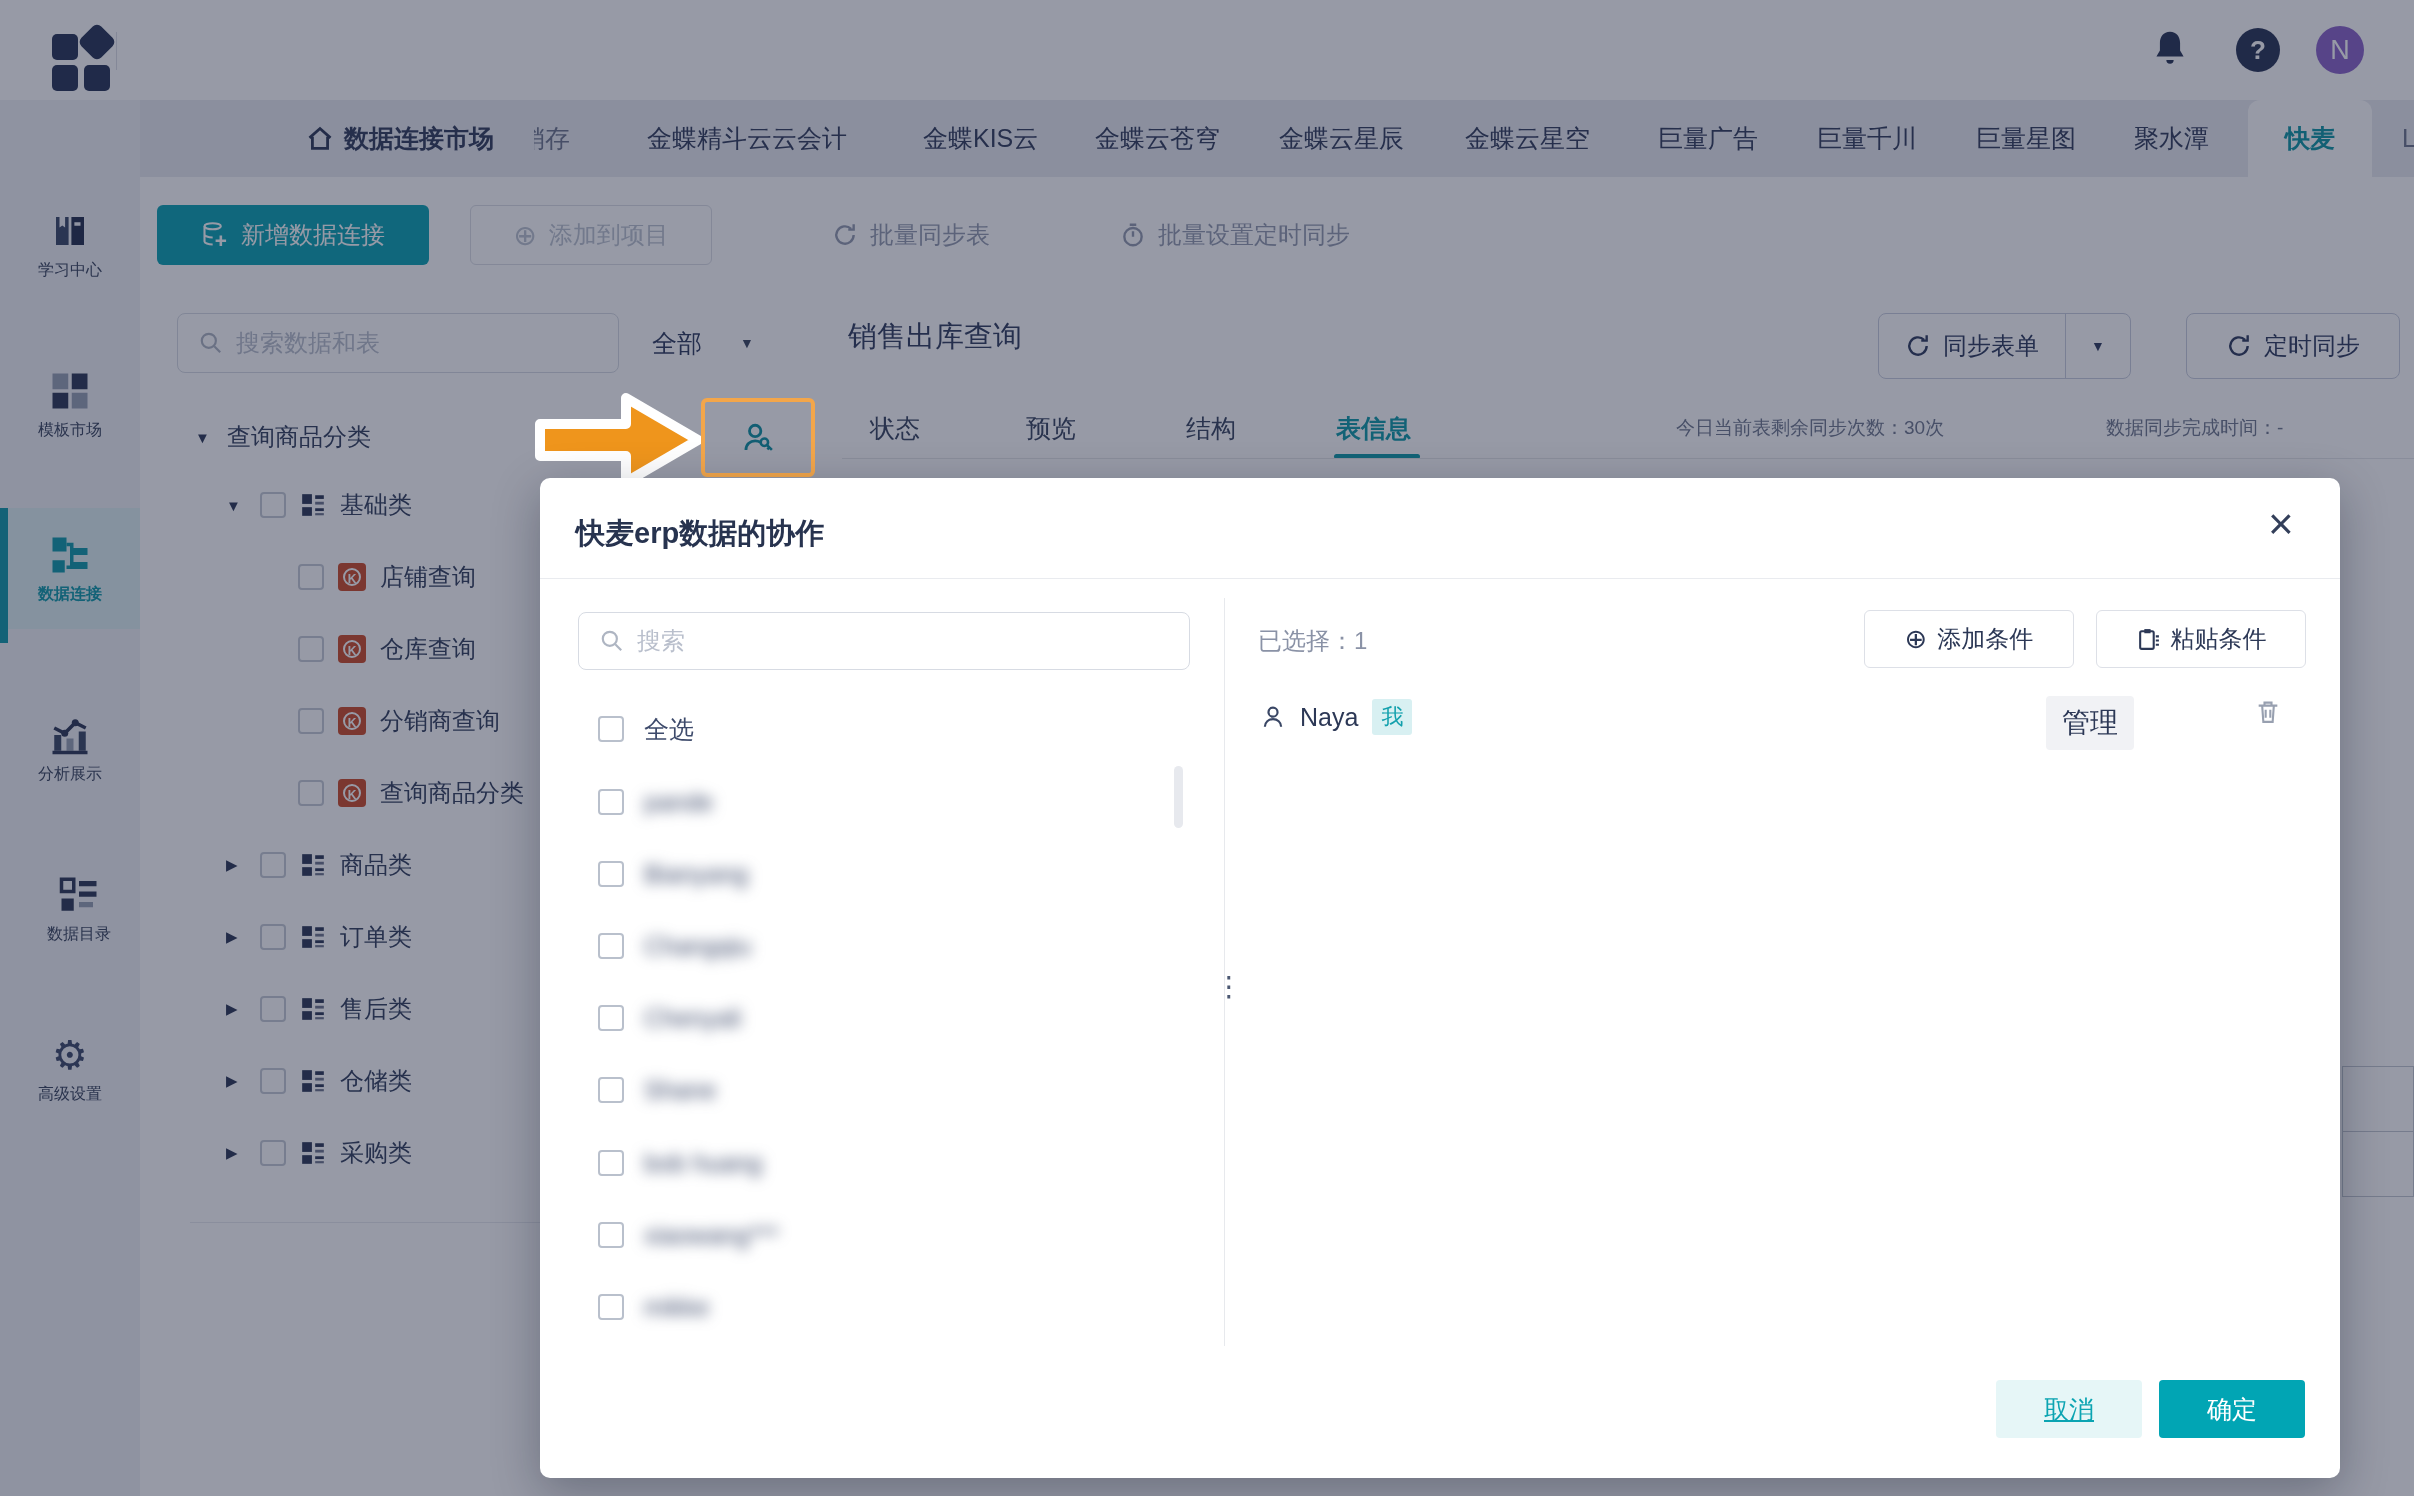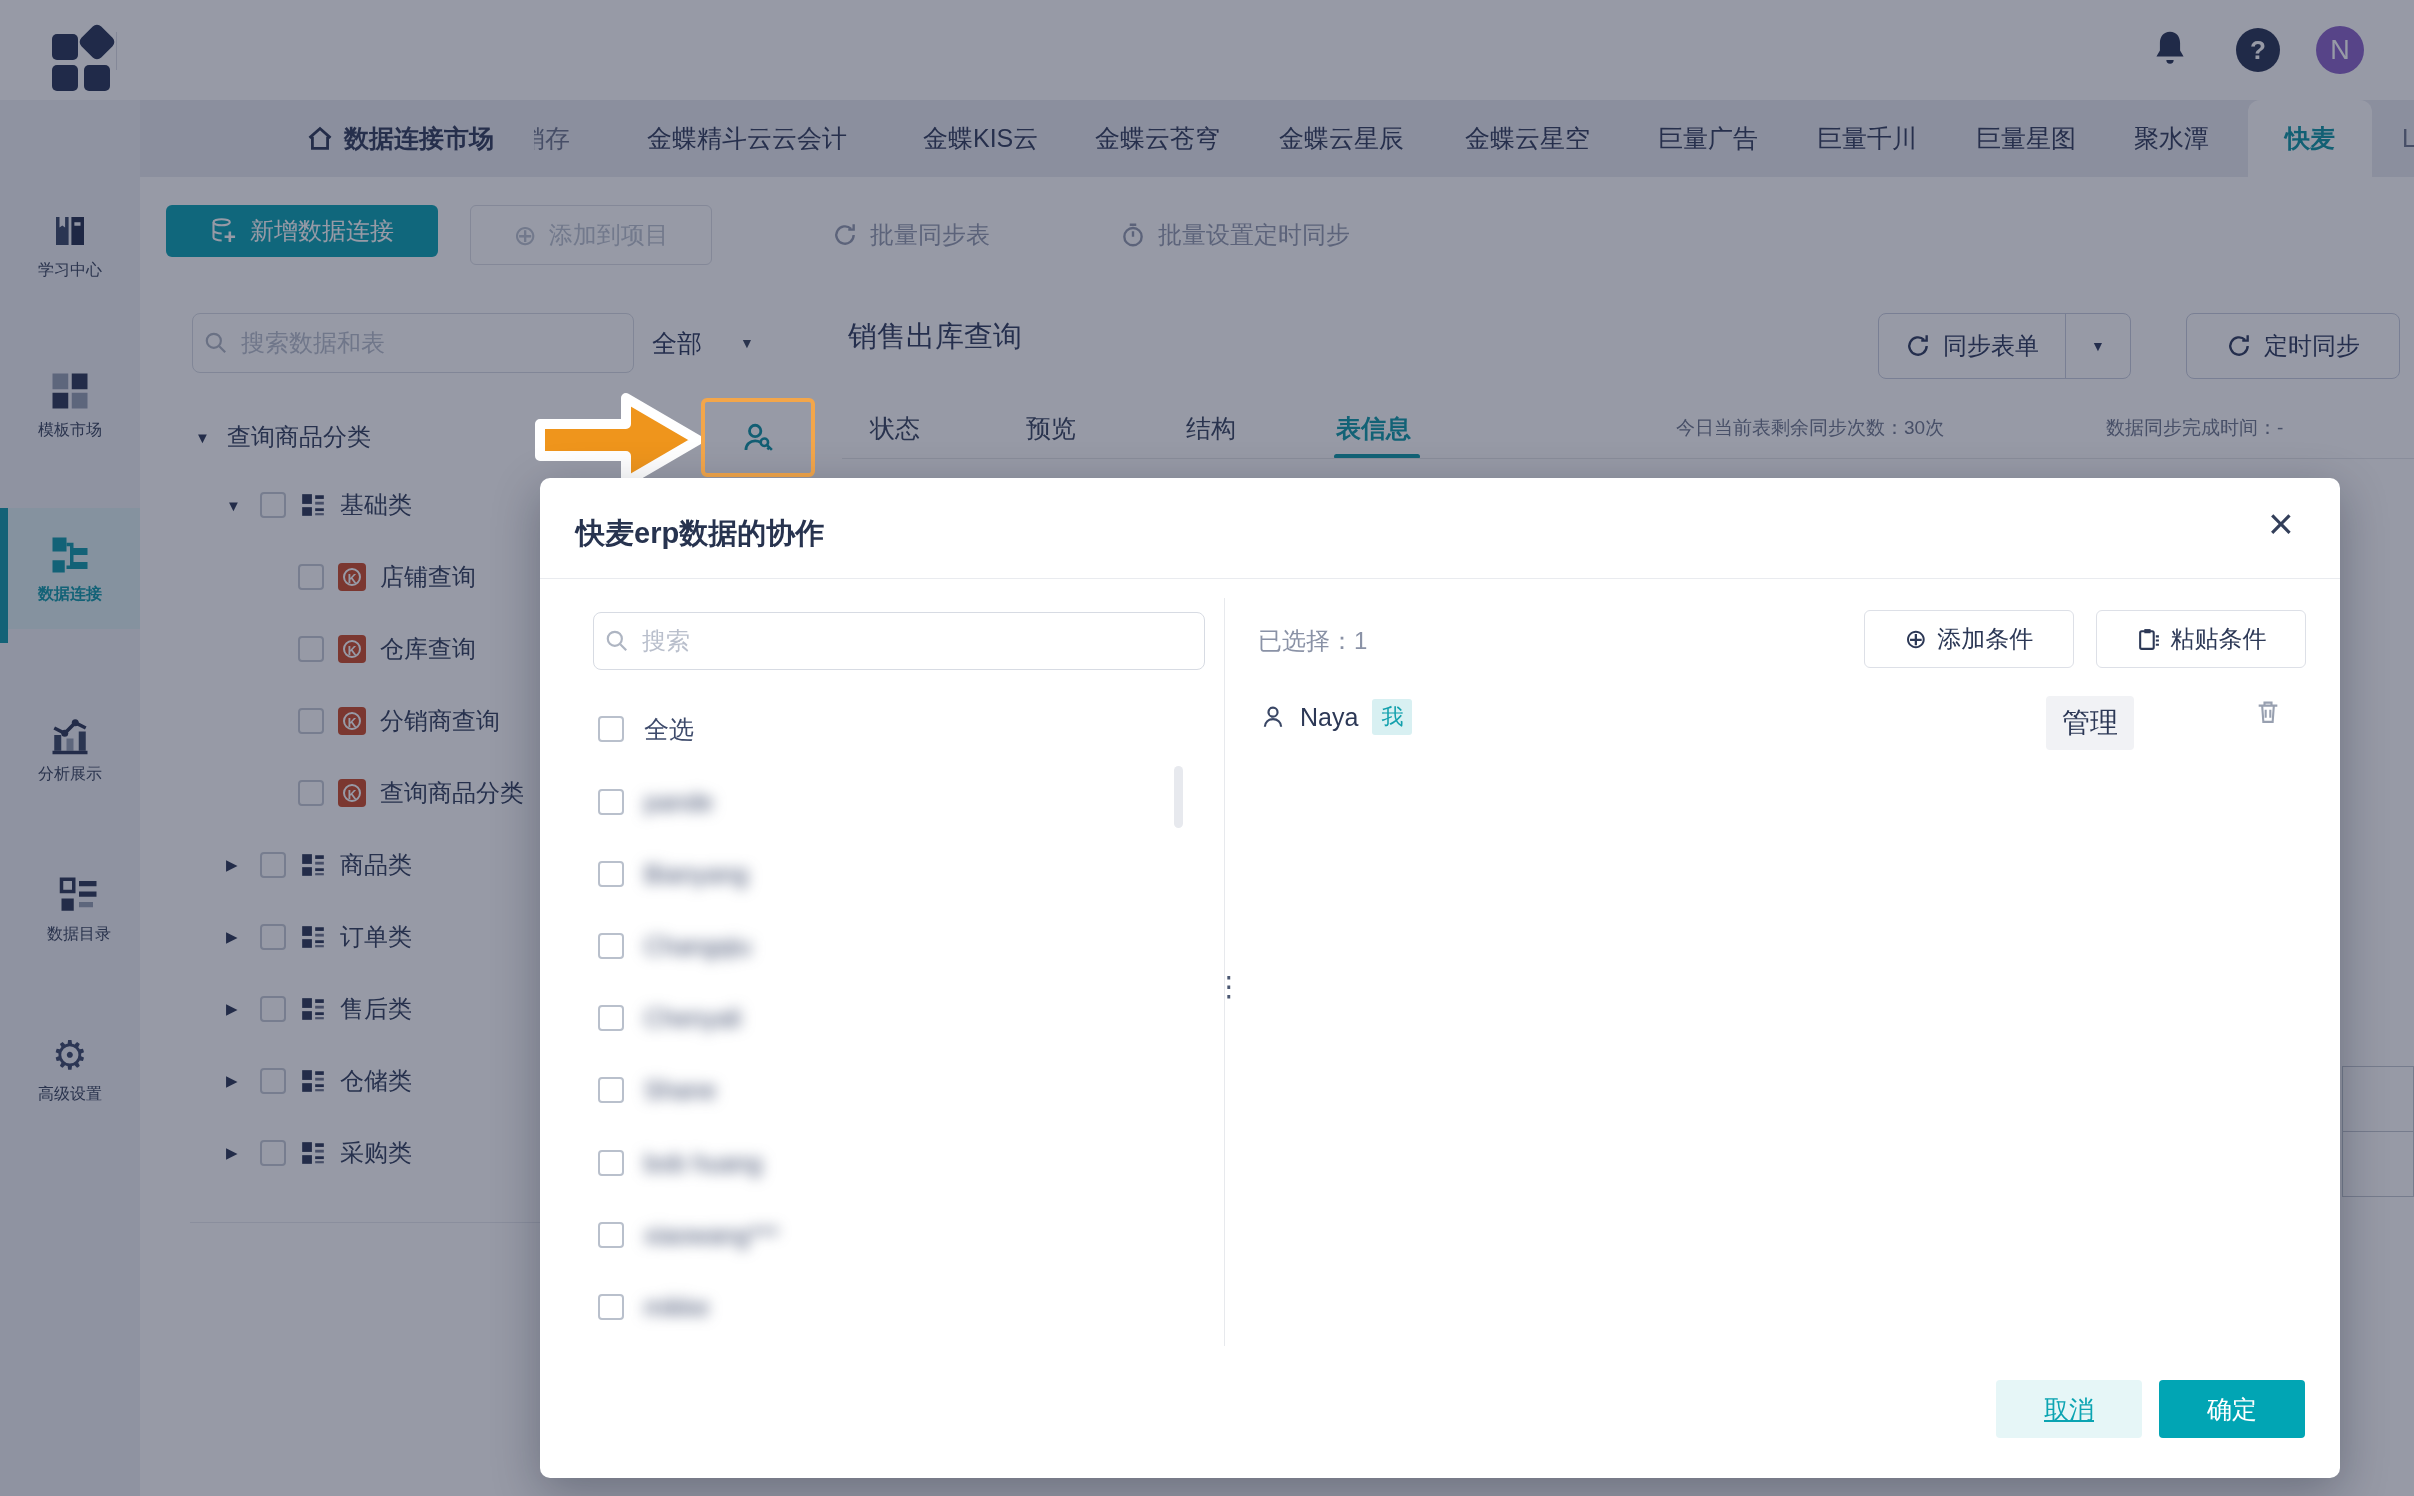--- a/index.html
+++ b/index.html
@@ -33,21 +33,21 @@
   
   .toolbar{left:140px;top:177px;width:2274px;height:108px;background:#fff;}
   .btn{position:absolute;display:flex;align-items:center;justify-content:center;gap:12px;
        font-size:24px;border-radius:6px;cursor:pointer;box-sizing:border-box;white-space:nowrap;}
   .btn-primary{background:#0aa3b2;color:#fff;}
   .btn-outline{background:#fff;border:1px solid #dcdfe6;color:#bcc3cf;}
   .btn-text{color:#949cb0;background:transparent;}
   
   .left-panel{left:140px;top:285px;width:702px;height:1211px;background:#fff;border-right:1px solid #e8eaee;}
   .search-box{position:absolute;box-sizing:border-box;border:1px solid #d7dbe3;border-radius:8px;background:#fff;
-              display:flex;align-items:center;padding:0 10px;gap:10px;margin-left:15px;}
+              display:flex;align-items:center;padding:0 20px;gap:10px;}
   .search-box input{border:0;outline:0;font-size:24px;flex:1;min-width:0;color:#2e3b5e;background:transparent;
                     font-family:inherit;}
   .search-box input::placeholder{color:#b9bfcc;}
   .trow{position:absolute;height:44px;display:flex;align-items:center;font-size:24px;color:#33405e;cursor:pointer;white-space:nowrap;}
   .tri{font-size:15px;color:#2c3856;width:20px;}
   .cbx{display:inline-block;width:26px;height:26px;border:2px solid #c5cbd6;border-radius:4px;background:#fff;box-sizing:border-box;}
   .kicon{width:28px;height:28px;background:#cc4b28;border-radius:4px;display:flex;align-items:center;justify-content:center;}
   .kicon b{width:18px;height:18px;border:2px solid #fff;border-radius:50%;color:#fff;font-size:12px;line-height:18px;
            text-align:center;font-weight:bold;box-sizing:border-box;}
   .panel-div{position:absolute;border-top:1px solid #e8eaee;}
@@ -188,21 +188,21 @@
   <div class="tab" style="left:1518px;">巨量广告</div>
   <div class="tab" style="left:1677px;">巨量千川</div>
   <div class="tab" style="left:1836px;">巨量星图</div>
   <div class="tab" style="left:1994px;">聚水潭</div>
   <div class="tab tab-active" style="left:2108px;width:124px;">快麦</div>
   <div class="tab tab-clip" style="left:2262px;width:44px;">La</div>
 
 </nav>
 
 <div class="abs toolbar">
-  <div class="btn btn-primary" style="left:26px;top:28px;width:272px;height:52px;">
+  <div class="btn btn-primary" style="left:17px;top:28px;width:272px;height:60px;">
     <svg width="28" height="28" viewBox="0 0 24 24">
         <ellipse cx="10" cy="4.5" rx="7" ry="2.6" stroke="#fff" stroke-width="1.8" fill="none"></ellipse>
         <path d="M3 4.5v7c0 1.4 3.1 2.6 7 2.6M3 11.5v6c0 1.4 3.1 2.6 7 2.6" stroke="#fff" stroke-width="1.8" fill="none"></path>
         <path d="M17 12.5v9M12.5 17h9" stroke="#fff" stroke-width="2.2"></path>
       </svg>
     <span>新增数据连接</span>
   </div>
   <div class="btn btn-outline" style="left:330px;top:28px;width:242px;height:60px;">
     <span style="font-size:28px;">⊕</span>
     <span>添加到项目</span>

